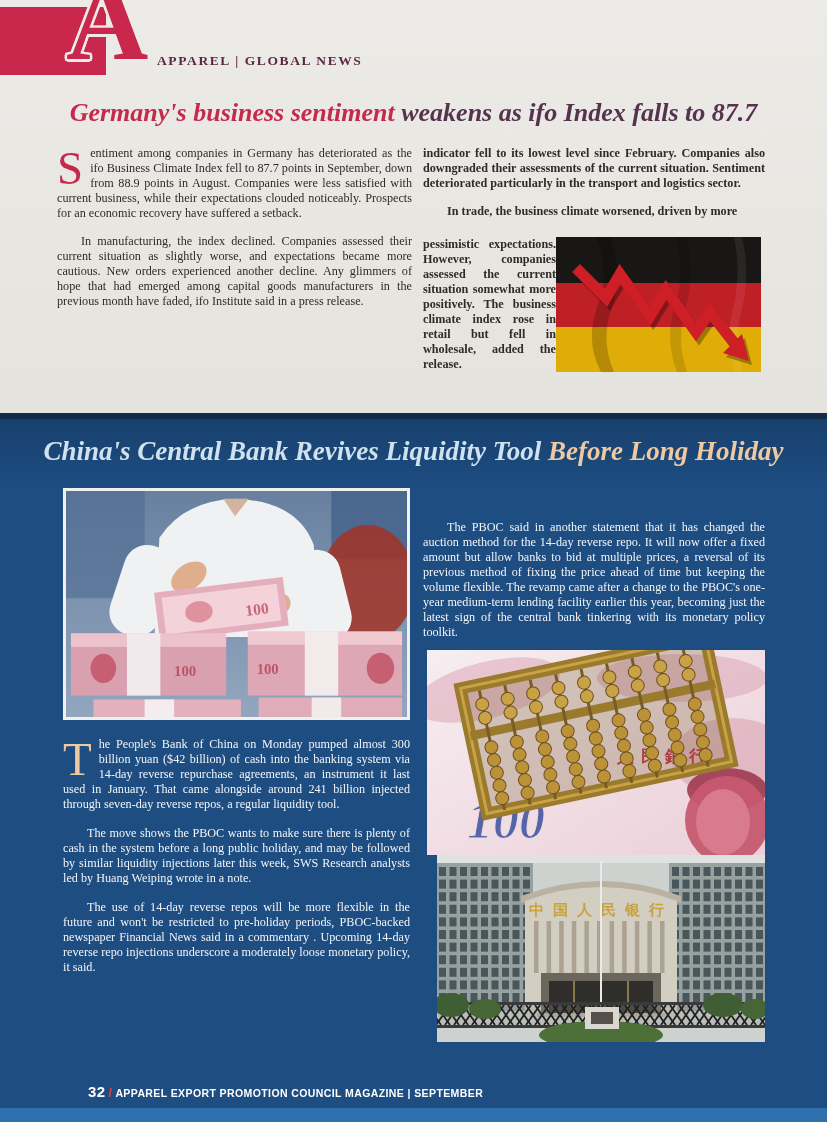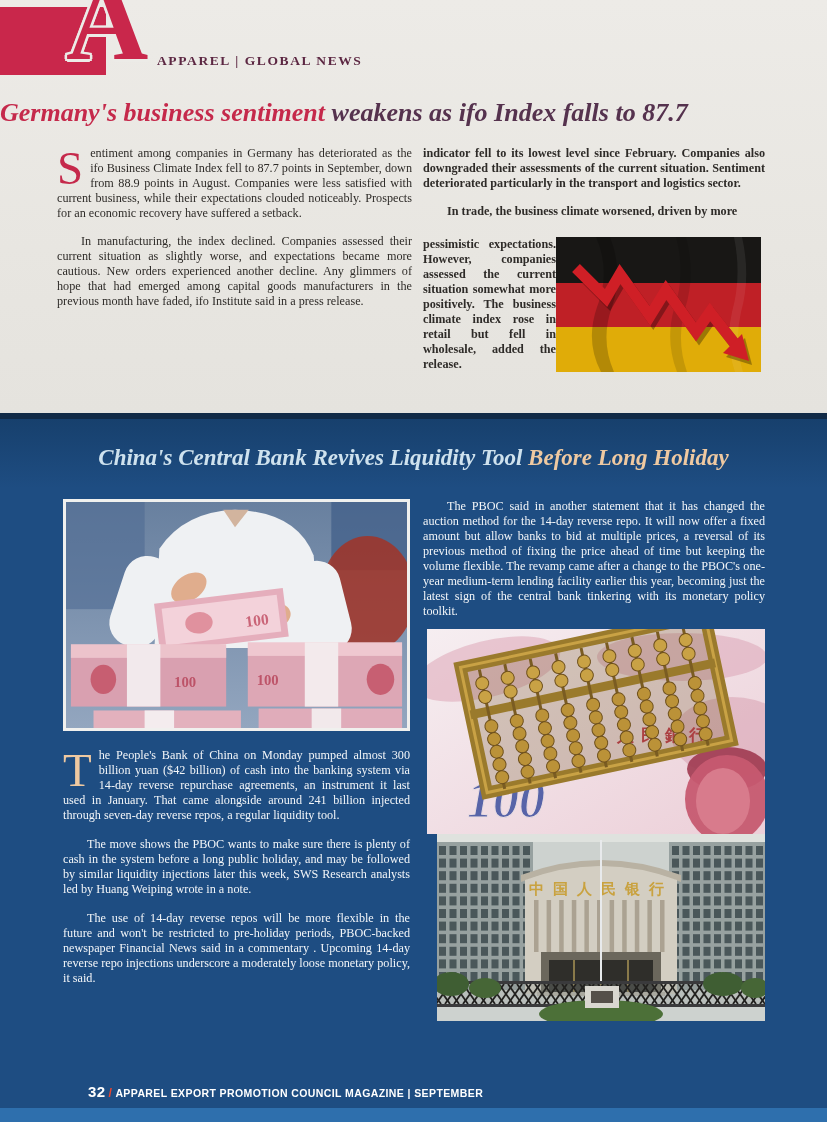--- a/index.html
+++ b/index.html
@@ -18,21 +18,21 @@
     position:absolute;left:66px;top:-36px;font-size:114px;font-weight:bold;
     color:#c9274b;line-height:1;
     text-shadow:2.5px 0 #ecebe7,-2.5px 0 #ecebe7,0 2.5px #ecebe7,0 -2.5px #ecebe7,
                 2px 2px #ecebe7,-2px -2px #ecebe7,2px -2px #ecebe7,-2px 2px #ecebe7;
   }
   .section-label{
     position:absolute;left:157px;top:53px;font-weight:bold;font-size:13.5px;
     letter-spacing:1.6px;color:#5c2742;
   }
   .headline1{
-    position:absolute;top:98px;left:0;width:100%;
+    position:absolute;top:98px;left:0;width:100%;text-align:center;
     font-style:italic;font-weight:bold;font-size:26px;line-height:1.15;
   }
   .h1-red{color:#c5294b;}
   .h1-dark{color:#55324e;}
   .article1{position:absolute;top:146px;left:57px;width:708px;display:flex;gap:11px;}
   .col-a1-left{width:355px;}
   .col-a1-right{width:342px;font-weight:bold;}
   p.body{
     font-size:12.2px;line-height:15px;text-align:justify;color:#2e2b28;
     margin:0 0 13px 0;
@@ -44,28 +44,28 @@
   .wrap-row{display:flex;align-items:flex-start;}
   .wrap-text{width:133px;}
   .flag-fig{width:205px;height:135px;flex:0 0 auto;}
   .flag-fig svg{display:block;}
   
   .blue-section{
     position:absolute;top:413px;left:0;width:827px;height:709px;
     background:linear-gradient(180deg,#122b47 0px,#122b47 6px,#17406d 6px,#1e4d82 75px,#1e4d82 100%);
   }
   .headline2{
-    margin:16px;padding-top:16px;text-align:center;font-style:italic;font-weight:bold;
-    font-size:23px;line-height:1.1;
+    margin:8px;padding-top:16px;text-align:center;font-style:italic;font-weight:bold;
+    font-size:27px;line-height:1.1;
   }
   .h2-light{color:#cfe2ee;}
   .h2-peach{color:#efc9a1;}
   .article2{display:flex;gap:13px;padding:13px 62px 0 63px;}
   .col-a2-left{width:347px;}
-  .col-a2-right{width:342px;}
+  .col-a2-right{width:342px;margin-top:32px;}
   p.body-w{
     font-size:12.2px;line-height:15px;text-align:justify;color:#f2f5f8;
     margin:0 0 14px 0;
   }
   .dropcap-peach{
     float:left;font-size:47px;line-height:38px;padding:3px 7px 0 0;color:#efc9a1;
   }
   .money-fig{
     width:341px;height:226px;border:3px solid #f0f0ee;margin:0 0 17px 0;
     background:#7e96b4;

